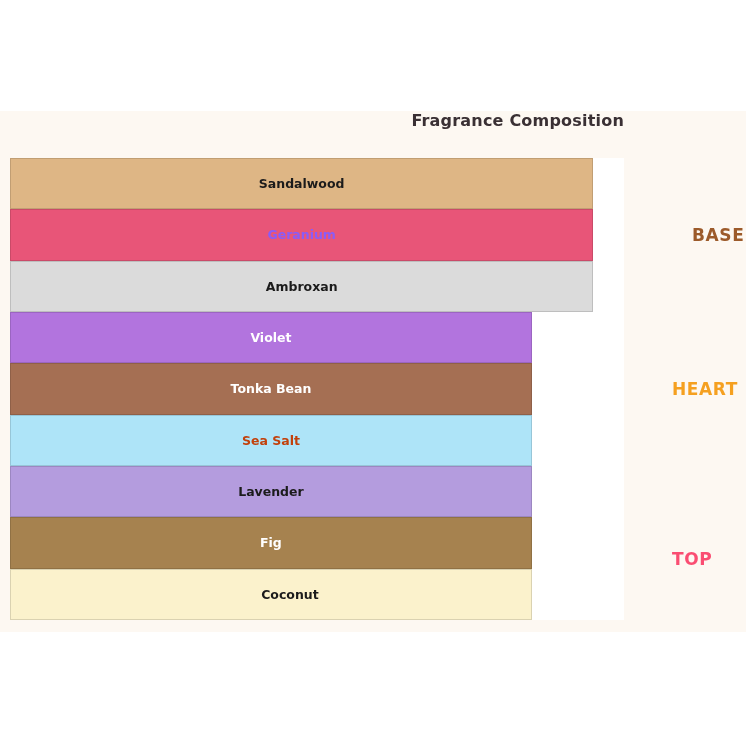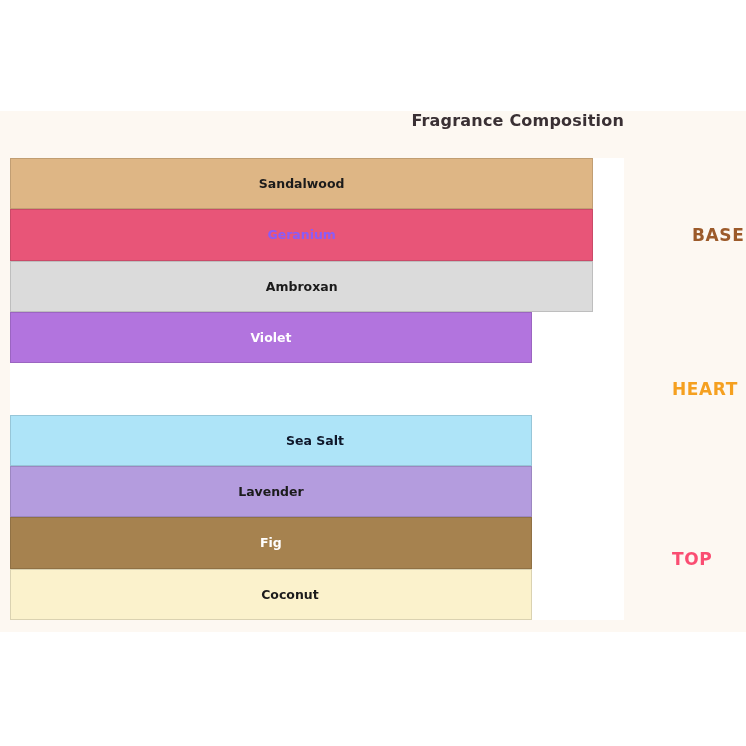--- a/index.html
+++ b/index.html
@@ -111,23 +111,27 @@
           <div class="bar-label" style="left: 0px; width: 583.3px; height: 51.3333px; line-height: 51.3333px; color: #8b5cf6;">Geranium</div>
         </div>
         <div class="bar-row" style="top: 102.667px; height: 51.3333px; padding-left: 41px;">
           <div class="bar" style="width: 583.3px; height: 51.3333px; background: rgb(219, 219, 219);"></div>
           <div class="bar-label" style="left: 0px; width: 583.3px; height: 51.3333px; line-height: 51.3333px; color: rgb(27, 27, 27);">Ambroxan</div>
         </div>
         <div class="bar-row" style="top: 154px; height: 51.3333px;">
           <div class="bar" style="width: 521.9px; height: 51.3333px; background: rgb(178, 116, 222);"></div>
           <div class="bar-label" style="left: 0px; width: 521.9px; height: 49px; line-height: 51.3333px; color: rgb(255, 255, 255);">Violet</div>
         </div>
+        <div class="bar-row" style="top: 205.333px; height: 51.3333px;">
+          <div class="bar" style="width: 521.9px; height: 51.3333px; background: rgb(165, 111, 83);"></div>
+          <div class="bar-label" style="left: 0px; width: 521.9px; height: 51.3333px; line-height: 51.3333px; color: rgb(255, 255, 255);">Tonka Bean</div>
+        </div>
         <div class="bar-row" style="top: 256.667px; height: 51.3333px;">
           <div class="bar" style="width: 521.9px; height: 51.3333px; background: rgb(174, 228, 248);"></div>
-          <div class="bar-label" style="left: 0px; width: 521.9px; height: 51.3333px; line-height: 51.3333px; color: #0f172a; padding-left: 44px;">Sea Salt</div>
+          <div class="bar-label" style="left: 0px; width: 521.9px; height: 51.3333px; line-height: 51.3333px; color: #c2410c;">Sea Salt</div>
         </div>
         <div class="bar-row" style="top: 308px; height: 51.3333px; text-decoration: underline;">
           <div class="bar" style="width: 521.9px; height: 51.3333px; background: rgb(180, 156, 222);"></div>
           <div class="bar-label" style="left: 0px; width: 521.9px; height: 51.3333px; line-height: 51.3333px; color: rgb(27, 27, 27);">Lavender</div>
         </div>
         <div class="bar-row" style="top: 359.333px; height: 54px;">
           <div class="bar" style="width: 521.9px; height: 51.3333px; background: rgb(166, 130, 79);"></div>
           <div class="bar-label" style="left: 0px; width: 521.9px; height: 51.3333px; line-height: 51.3333px; color: rgb(255, 255, 255);">Fig</div>
         </div>
         <div class="bar-row" style="top: 410.667px; height: 51.3333px;">

